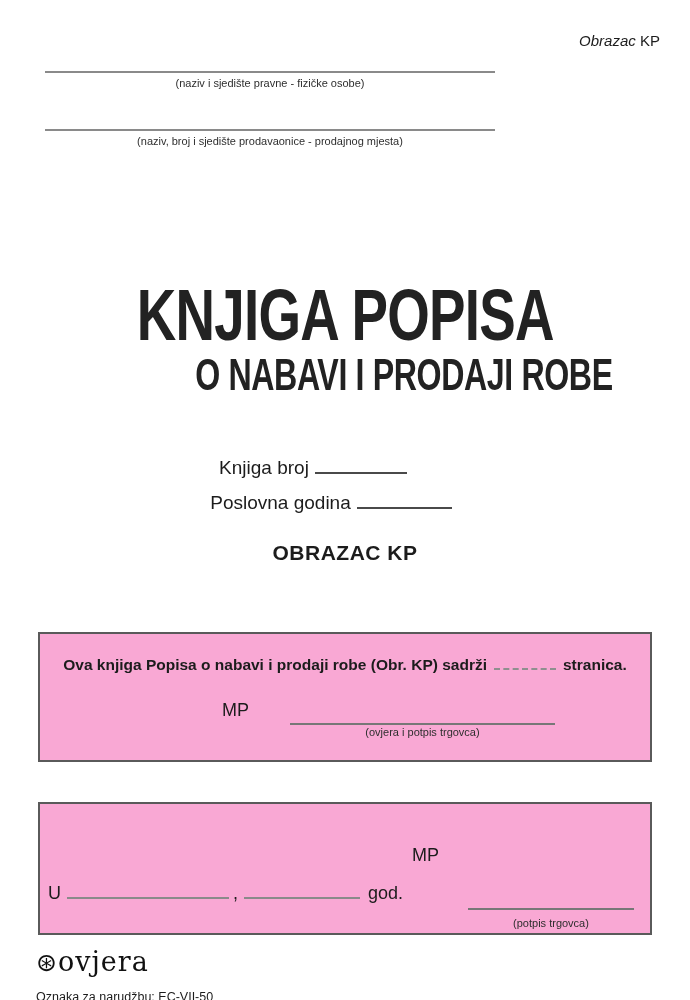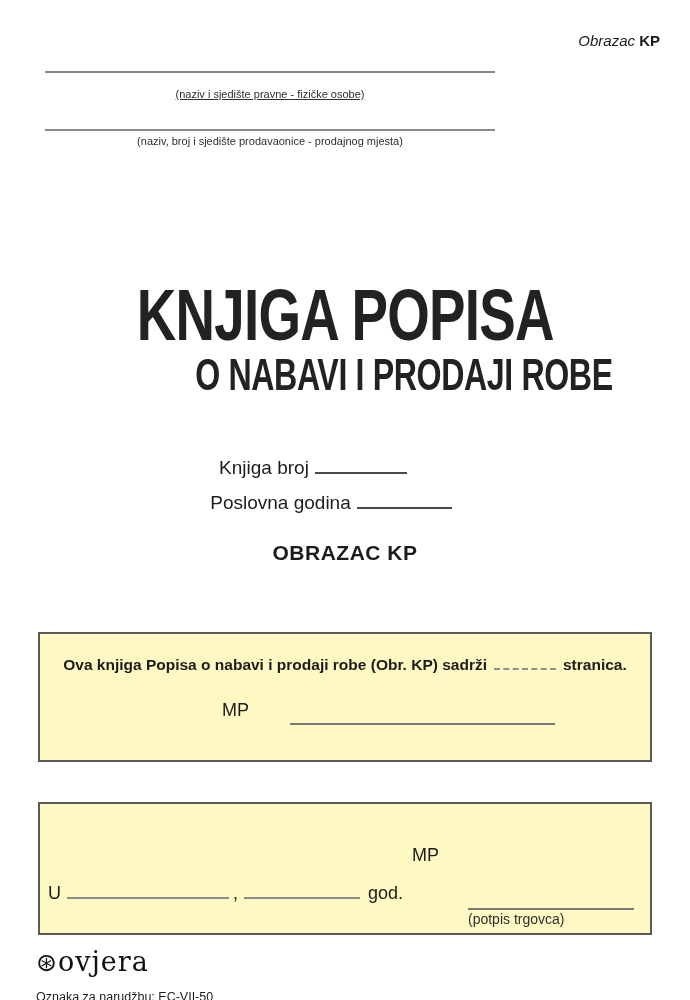--- a/index.html
+++ b/index.html
@@ -3,65 +3,65 @@
 <meta charset="utf-8">
 <style>
   html,body{margin:0;padding:0;}
   body{
     width:690px;height:1000px;background:#ffffff;position:relative;
     font-family:"Liberation Sans", sans-serif;color:#1c1c1c;overflow:hidden;
   }
   
   .corner{position:absolute;top:32px;right:30px;font-size:15px;white-space:nowrap;}
   .corner .it{font-style:italic;}
-  .corner .b{font-weight:bold;}
+  .corner .b{font-weight:normal;}
 
   
   .hline{position:absolute;left:45px;width:450px;border-top:2px solid #8a8a8a;height:0;}
   .hline1{top:71px;}
   .hline2{top:129px;}
   .hcap{position:absolute;left:45px;width:450px;text-align:center;font-size:11px;color:#2e2e2e;}
-  .hcap1{top:88px;text-decoration:underline;}
+  .hcap1{top:77px;}
   .hcap2{top:135px;}
 
   
   .title-wrap{position:absolute;left:0;width:690px;text-align:center;white-space:nowrap;}
   .t1{top:279px;}
   .t2{top:353px;text-align:right;}
   .t1 .cond{display:inline-block;font-weight:bold;font-size:72px;line-height:1;transform:scaleX(0.76);transform-origin:center;letter-spacing:-1px;color:#222;}
   .t2 .cond{display:inline-block;font-weight:bold;font-size:44px;line-height:1;transform:scaleX(0.73);transform-origin:center;letter-spacing:-0.5px;color:#222;}
 
   
   .fieldrow{position:absolute;left:0;width:626px;text-align:center;font-size:19px;white-space:nowrap;}
   .fr1{top:452px;}
   .fr2{top:487px;margin-left:18px;}
   .blank{display:inline-block;border-bottom:2px solid #4a4a4a;height:1.05em;vertical-align:baseline;}
   .blank.b90{width:92px;margin-left:6px;}
   .blank.b95{width:95px;margin-left:6px;}
 
   .obrazac{position:absolute;top:541px;left:0;width:690px;text-align:center;font-size:21px;font-weight:bold;letter-spacing:0.5px;}
 
   
-  .box{position:absolute;left:38px;width:614px;border:2px solid #5a5a5a;box-sizing:border-box;background:#fef9c3;}
+  .box{position:absolute;left:38px;width:614px;border:2px solid #5a5a5a;box-sizing:border-box;background:#f9a8d4;}
   .box1{top:632px;height:130px;}
   .box2{top:802px;height:133px;}
 
   .stmt{margin-top:21px;text-align:center;font-size:15.5px;font-weight:bold;white-space:nowrap;}
   .dashblank{display:inline-block;width:62px;height:0.85em;border-bottom:2px dashed #8f8f8f;margin:0 7px;vertical-align:baseline;}
 
   .mp1{position:absolute;left:182px;top:66px;font-size:18px;}
   .sig1line{position:absolute;left:250px;top:89px;width:265px;border-top:2px solid #777;height:0;}
   .sig1cap{position:absolute;left:250px;top:92px;width:265px;text-align:center;font-size:11px;color:#2e2e2e;}
 
   .mp2{position:absolute;left:372px;top:41px;font-size:18px;}
   .placerow{position:absolute;left:8px;top:74px;font-size:18px;white-space:nowrap;}
   .blank.p1{width:162px;margin:0 4px 0 6px;border-bottom-color:#8a8a8a;}
   .blank.p2{width:116px;margin:0 8px 0 6px;border-bottom-color:#8a8a8a;}
   .sig2line{position:absolute;left:428px;top:104px;width:166px;border-top:2px solid #777;height:0;}
-  .sig2cap{position:absolute;left:428px;top:107px;width:166px;font-size:14px;color:#2e2e2e;}
+  .sig2cap{position:absolute;left:428px;top:113px;width:166px;text-align:center;font-size:11px;color:#2e2e2e;}
 
   
   .footer{position:absolute;left:36px;top:948px;}
   .brand{font-family:"DejaVu Serif", serif;font-size:27px;line-height:1;letter-spacing:1px;color:#111;white-space:nowrap;}
   .brand .omark{font-family:"DejaVu Sans", sans-serif;font-size:25px;}
   .order{font-size:12.5px;margin-top:15px;color:#1c1c1c;}
 </style>
 </head>
 <body>
 
@@ -91,20 +91,21 @@
 </div>
 
 <div class="obrazac">OBRAZAC KP</div>
 
 <div class="box box1">
   <div class="stmt">
     <span>Ova knjiga Popisa o nabavi i prodaji robe (Obr. KP) sadrži</span><span class="dashblank"></span><span>stranica.</span>
   </div>
   <div class="mp1">MP</div>
   <div class="sig1line"></div>
+  <div class="sig1cap">(ovjera i potpis trgovca)</div>
 </div>
 
 <div class="box box2">
   <div class="mp2">MP</div>
   <div class="placerow">
     <span>U</span><span class="blank p1"></span><span>,</span><span class="blank p2"></span><span>god.</span>
   </div>
   <div class="sig2line"></div>
   <div class="sig2cap">(potpis trgovca)</div>
 </div>

